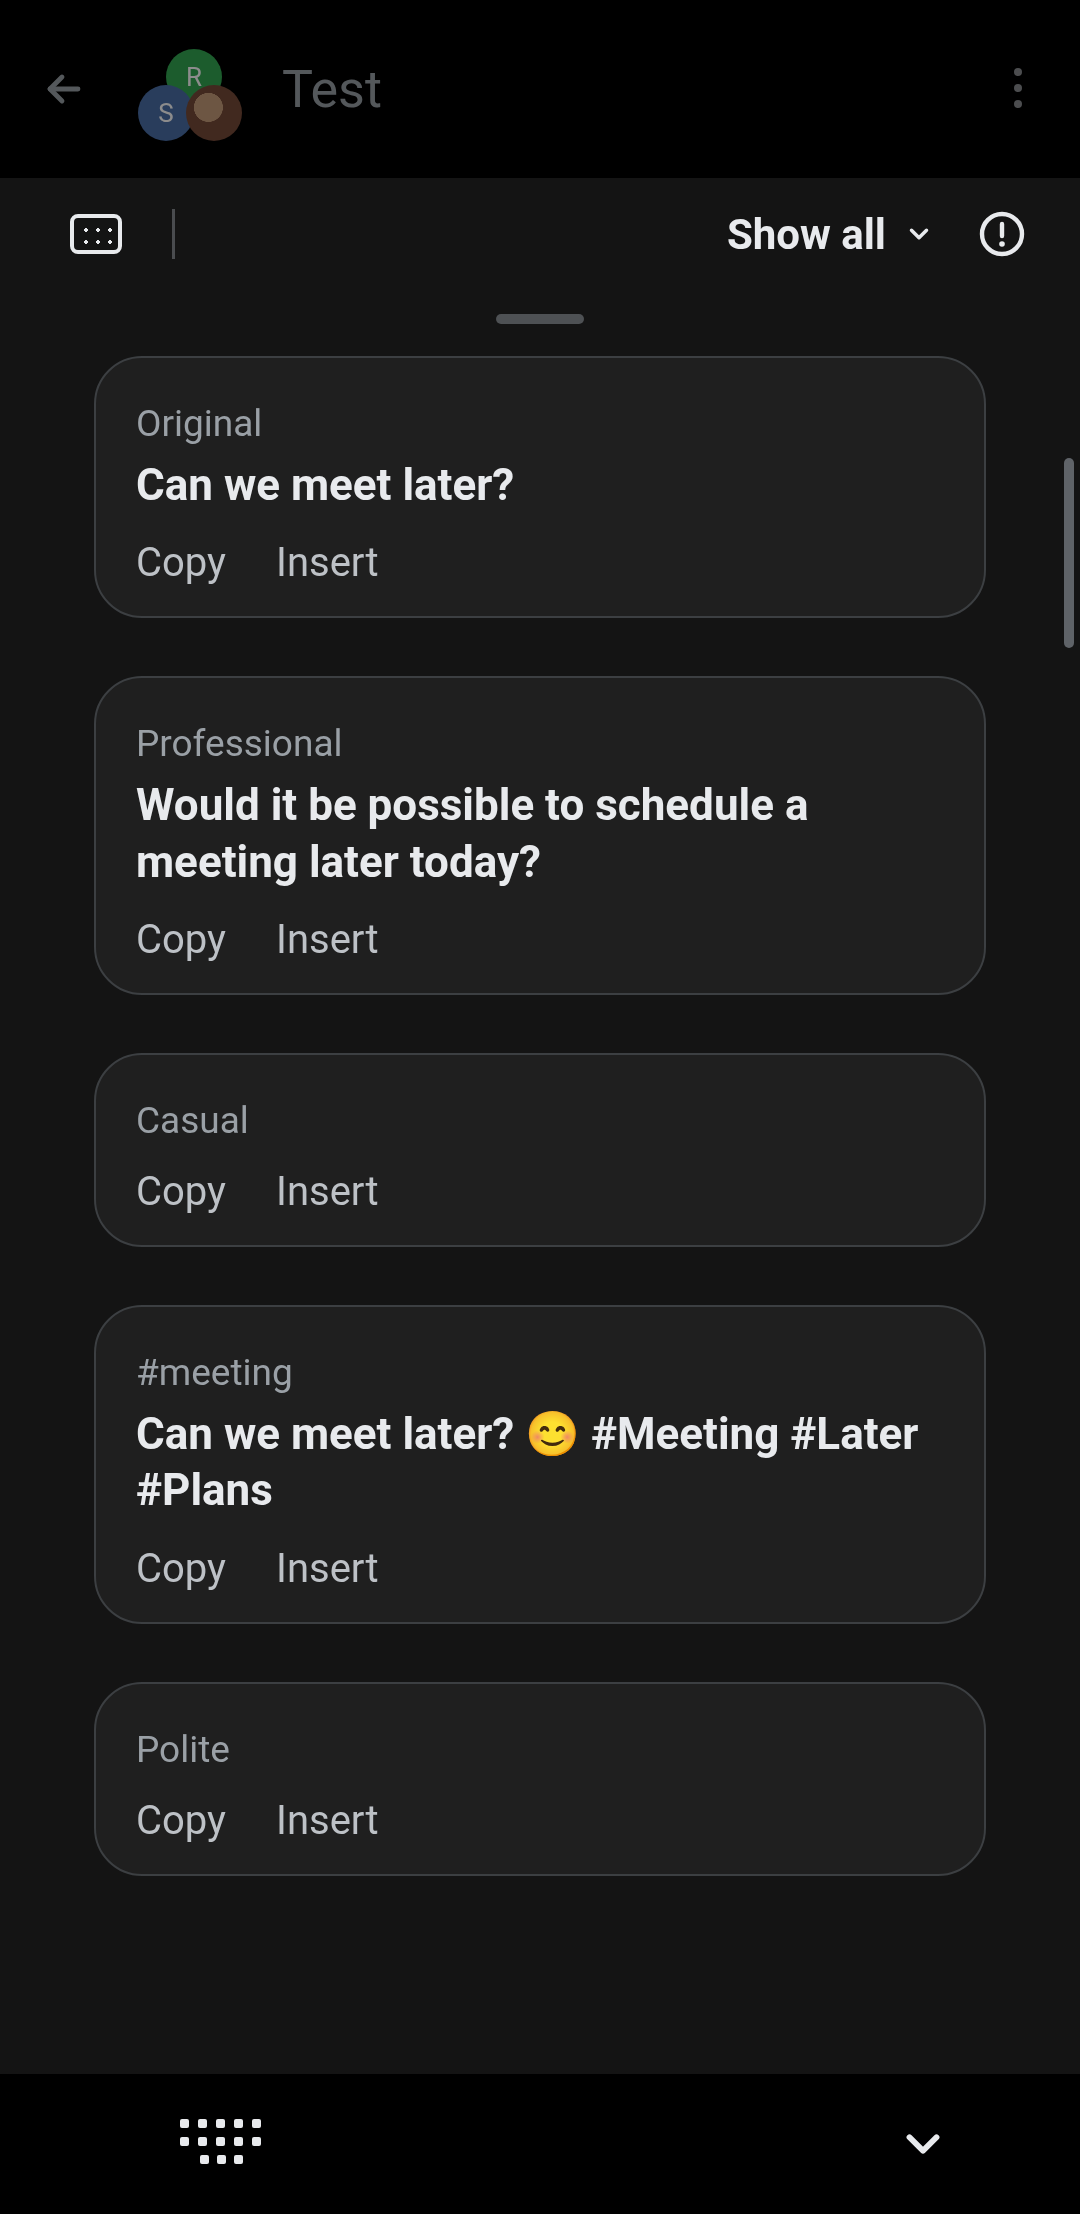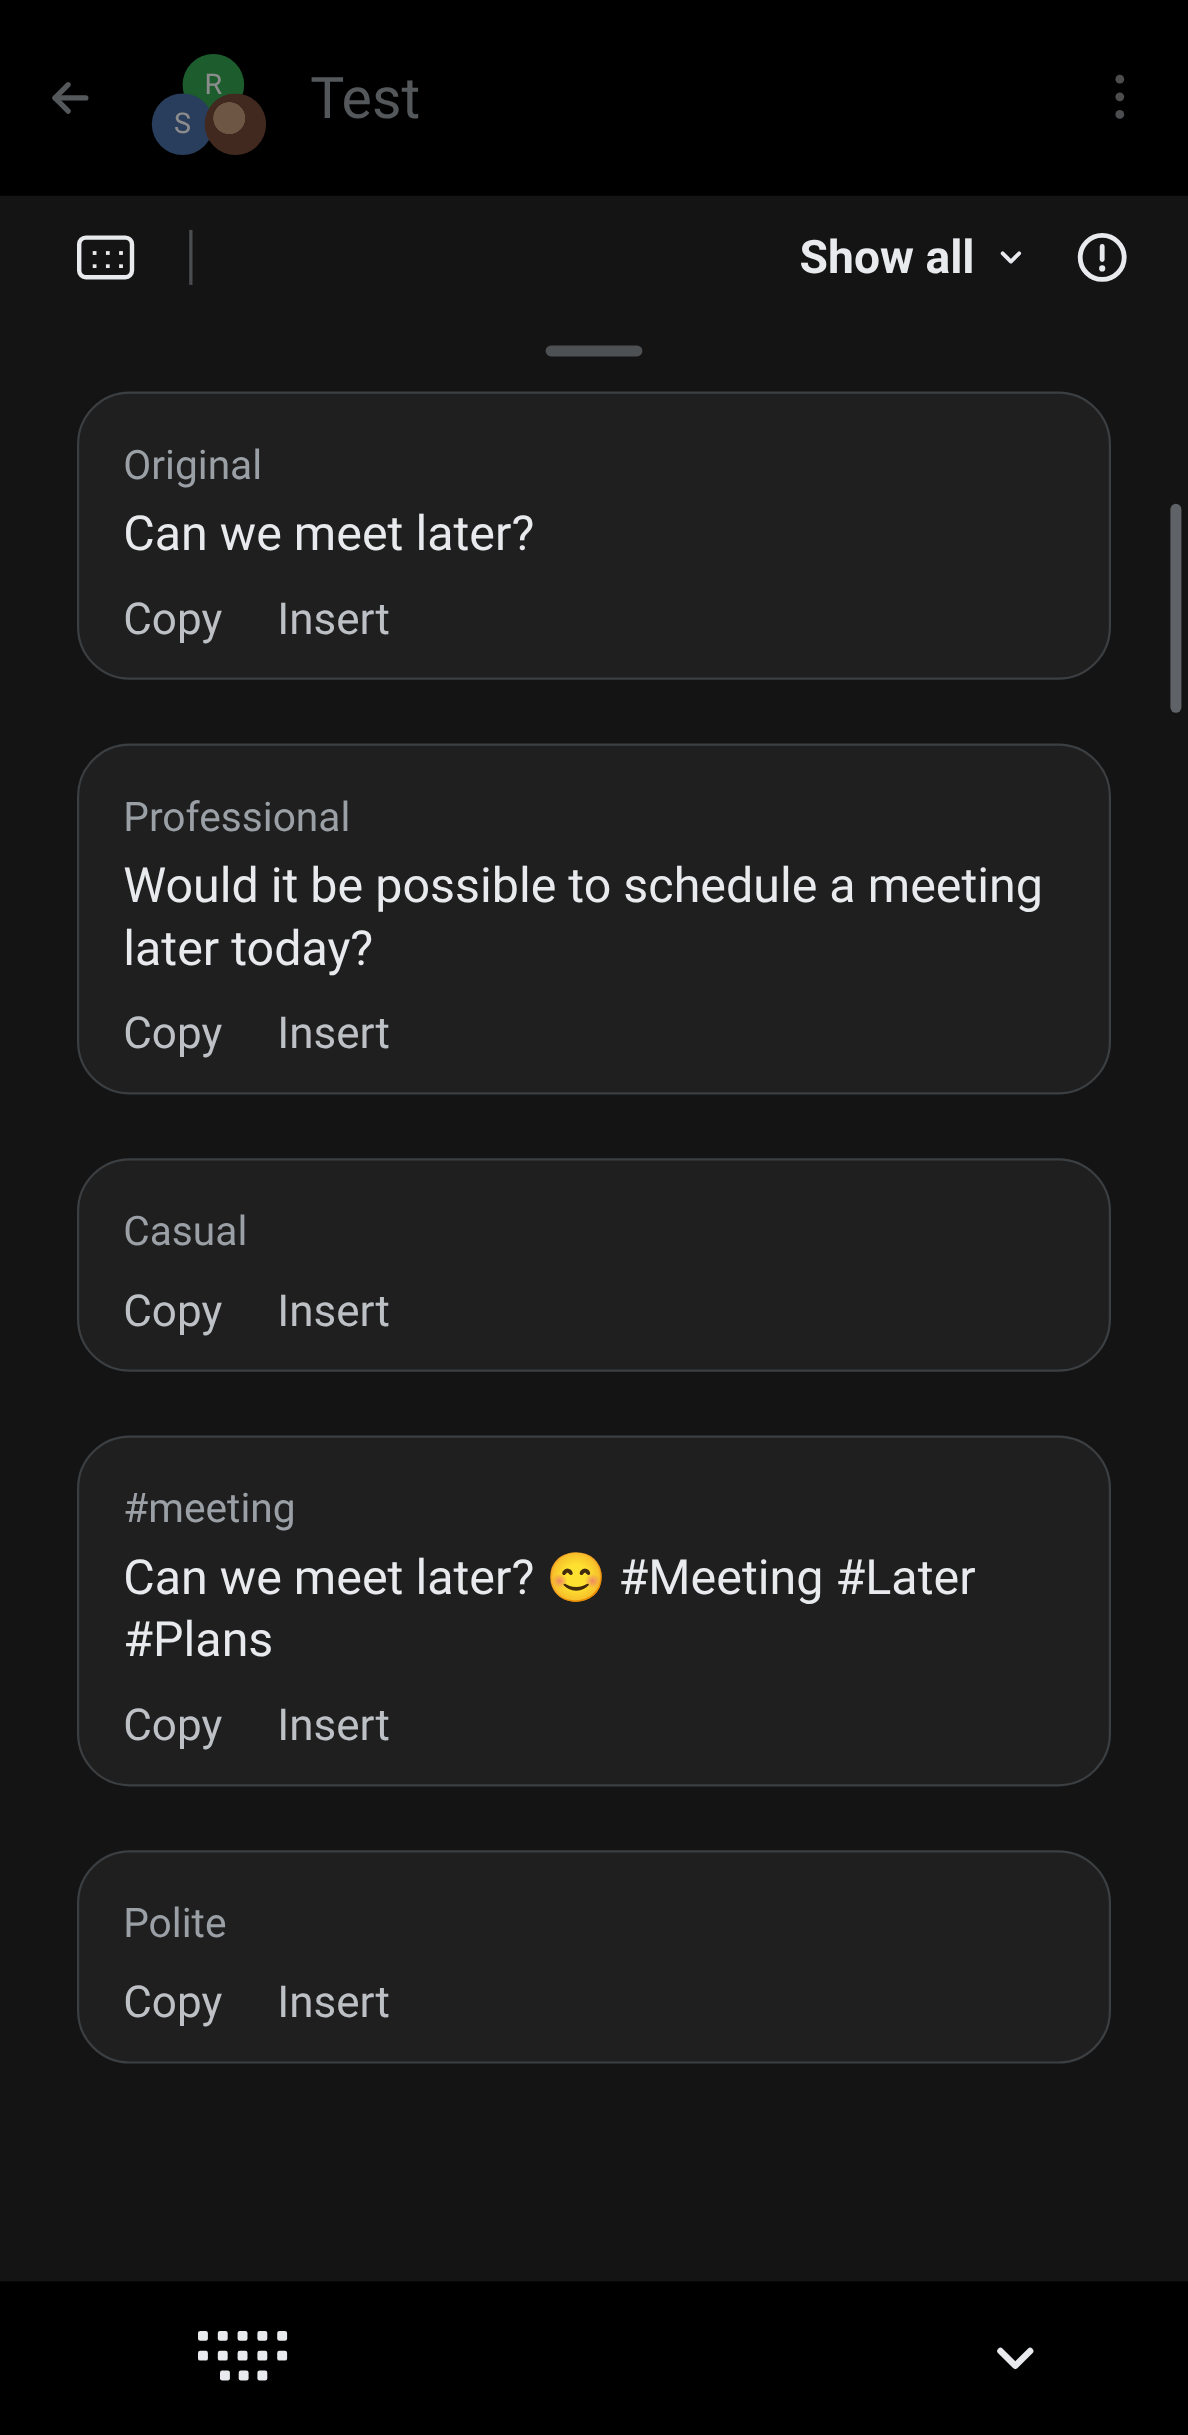--- a/index.html
+++ b/index.html
@@ -29,25 +29,25 @@
   .kbd-icon { width:52px; height:40px; border:4px solid #e8eaed; border-radius:8px; position:relative; }
   .kbd-icon::before { content:""; position:absolute; inset:6px; background:
       radial-gradient(circle,#e8eaed 2px, transparent 2px) 0 0/12px 12px; }
   .vsep { width:3px; height:50px; background:#4a4c4f; margin-left:50px; }
   .spacer { flex:1; }
   .show-all { display:flex; align-items:center; gap:18px; font-size:42px; color:#e8eaed; font-weight:700; }
   .chev-down { width:30px; height:30px; }
   .alert-icon { width:48px; height:48px; margin-left:44px; }
   .handle { width: 88px; height: 10px; background:#4e5154; border-radius:6px; margin: 24px auto 32px; }
 
-  .suggestions { padding: 0 70px; display:flex; flex-direction:column; gap:58px; }
+  .suggestions { padding: 0 94px; display:flex; flex-direction:column; gap:58px; }
 
   .card { border:2px solid #3c3f42; border-radius:48px; padding: 44px 40px 30px; background:#1f1f1f; }
   .card-label { font-size:37px; color:#9aa0a6; margin-bottom: 12px; }
-  .card-text { font-size:44px; color:#e8eaed; line-height:1.28; font-weight:400; }
+  .card-text { font-size:44px; color:#e8eaed; line-height:1.28; font-weight:700; }
   .card-actions { display:flex; gap:50px; margin-top: 26px; }
   .action { font-size:40px; color:#bdc1c6; font-weight:400; }
 
   .scrollbar { position:absolute; right:6px; top:280px; width:10px; height:190px; background:#5f6368; border-radius:6px; }
 
   
   .kbd-bar { position:absolute; left:0; right:0; bottom:0; height:140px; background:#000; display:flex; align-items:center; justify-content:space-between; padding:0 130px 0 180px; }
   .dot-grid { width:80px; height:50px; display:grid; grid-template-columns:repeat(5,10px); grid-template-rows:repeat(3,10px); gap:8px; }
   .dot-grid span { width:9px; height:9px; background:#e8eaed; border-radius:2px; }
   .dg-bottom { display:flex; gap:8px; justify-content:center; grid-column:1/-1; }

